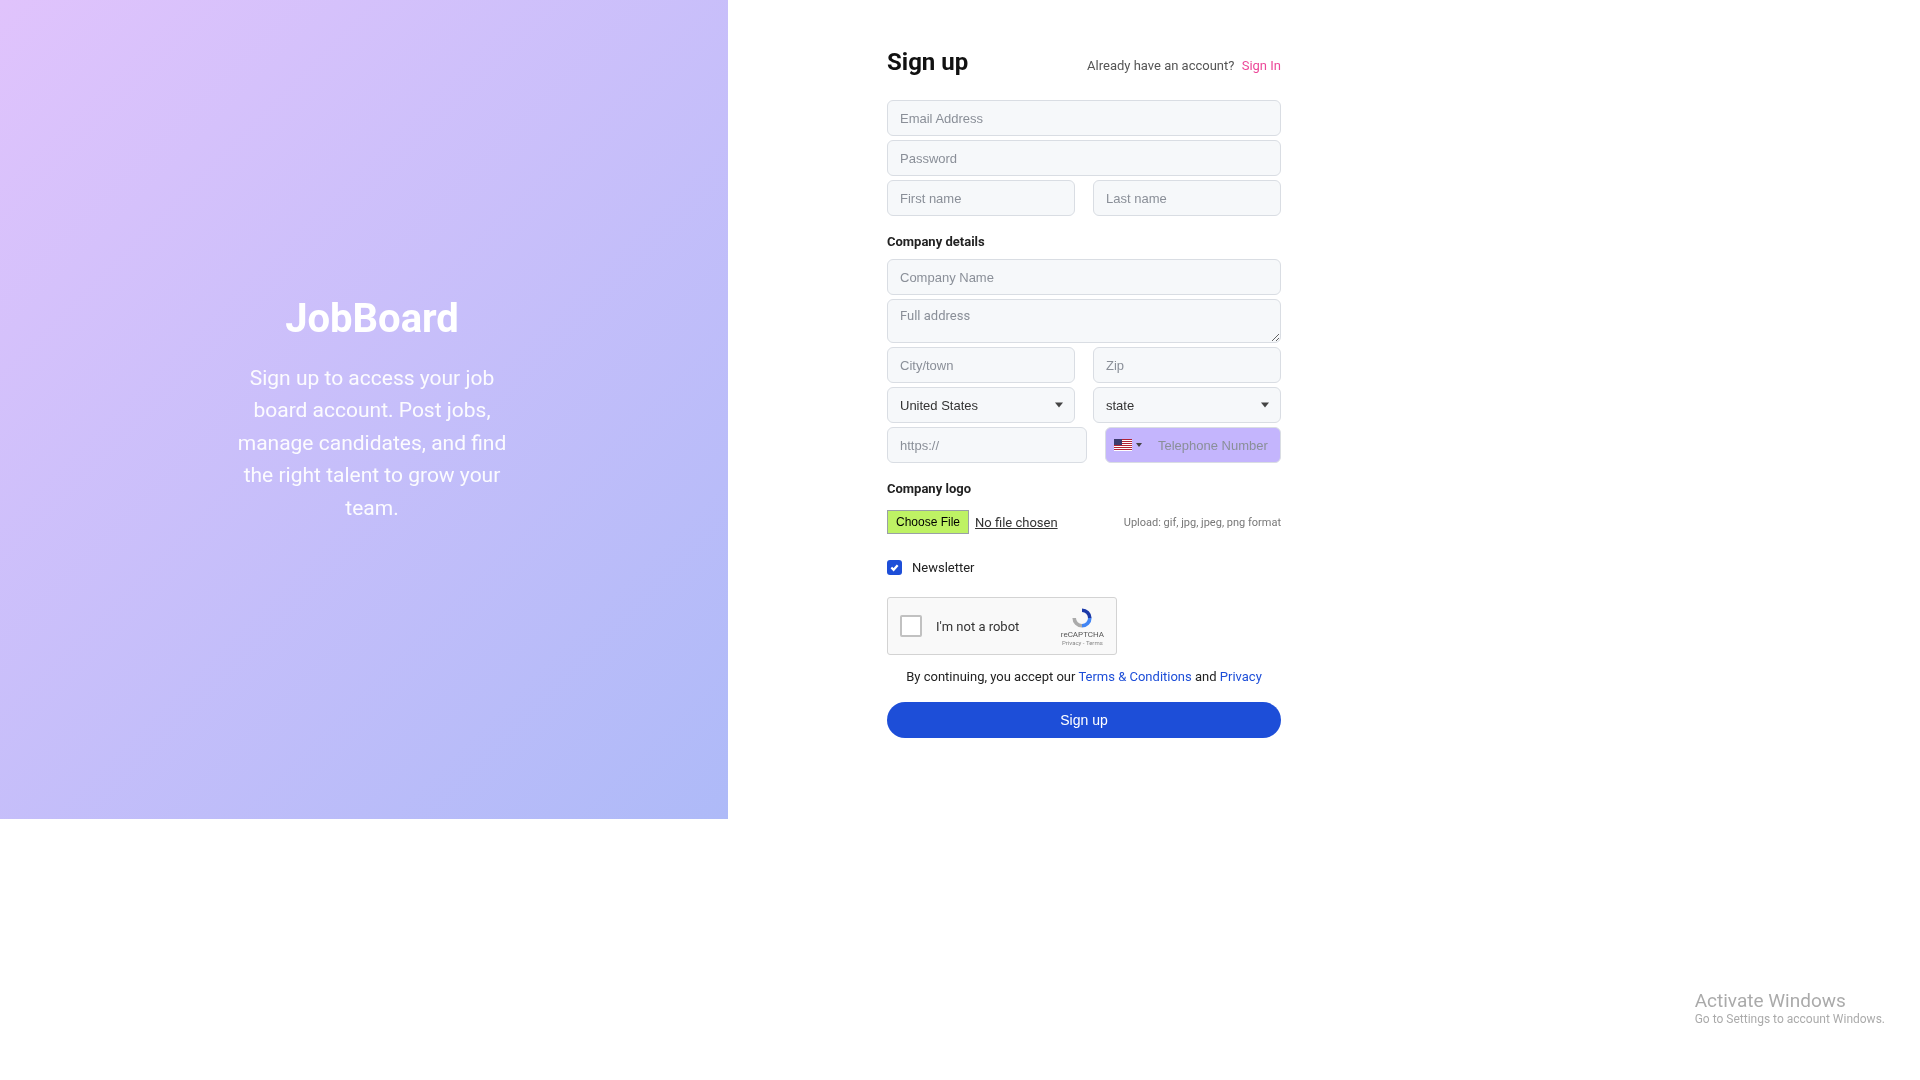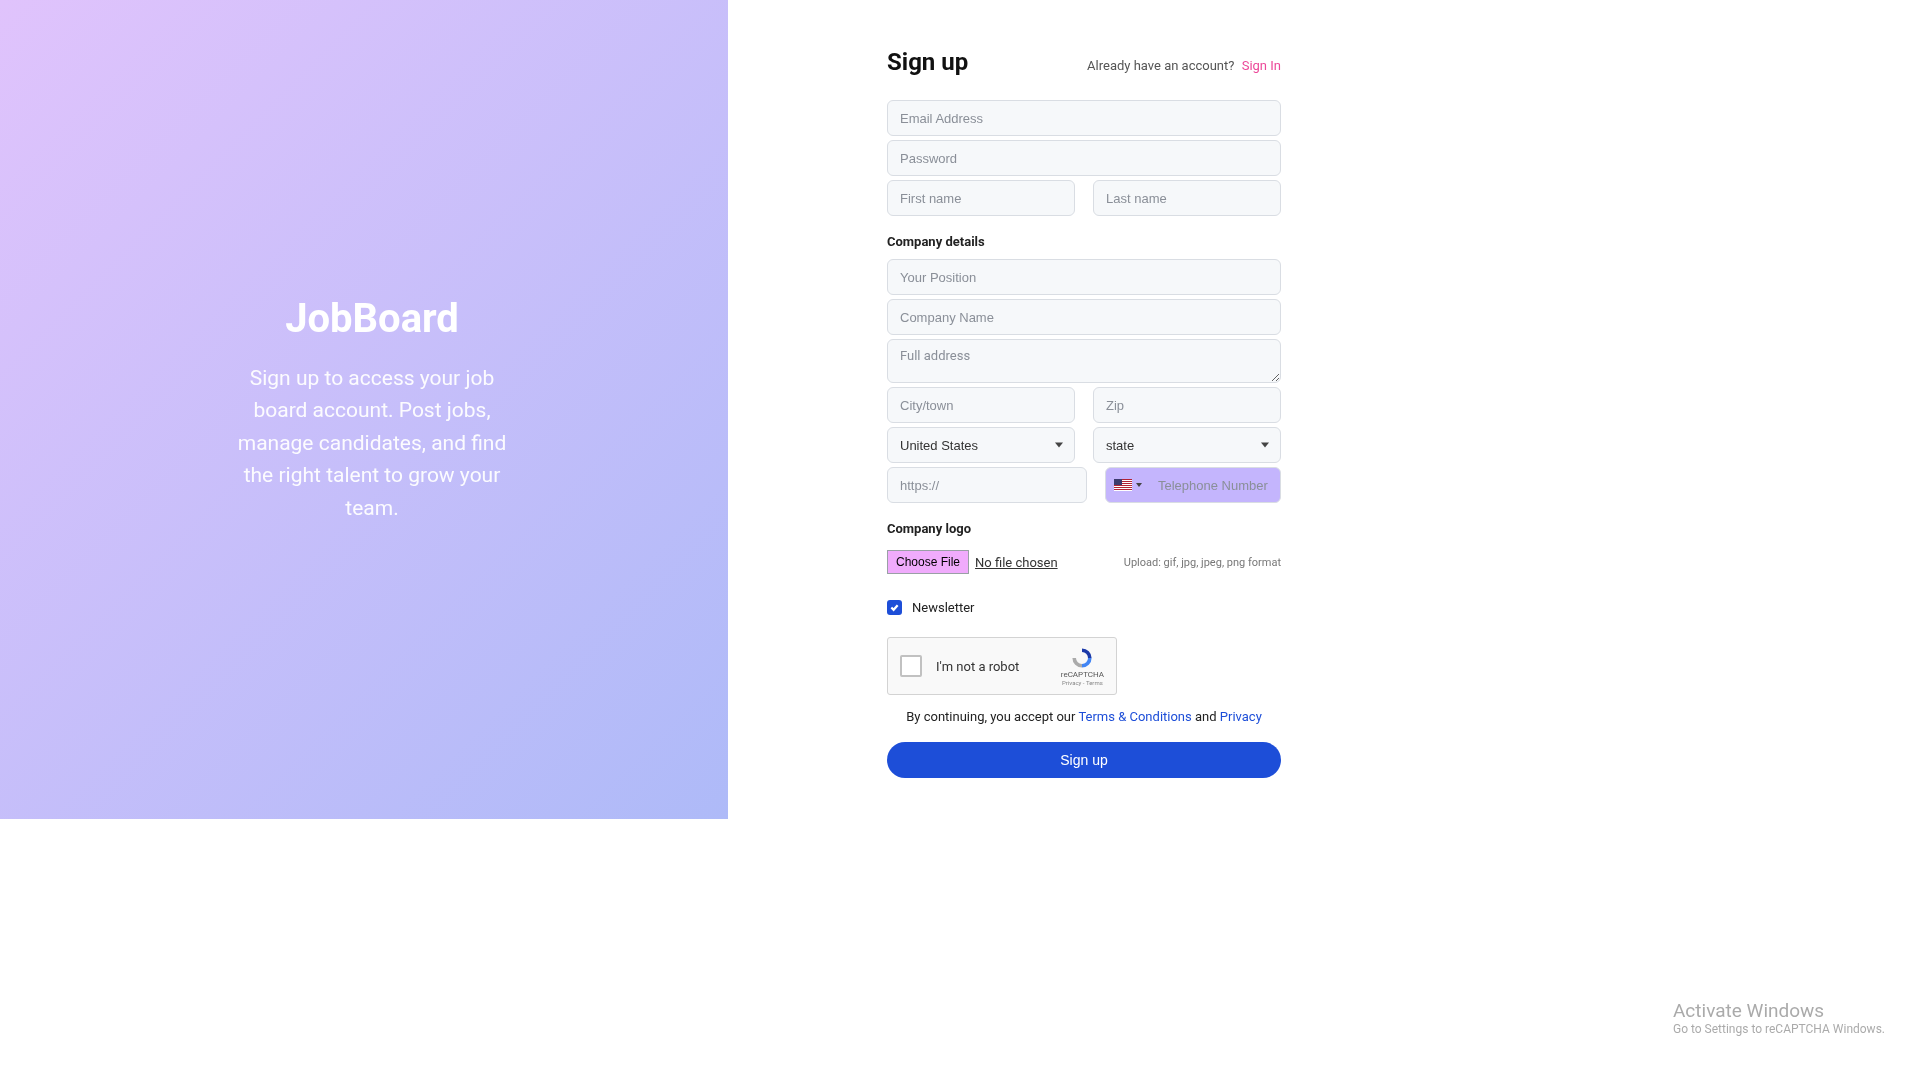--- a/index.html
+++ b/index.html
@@ -24,38 +24,38 @@
 .select { appearance: none; -webkit-appearance: none; -moz-appearance: none; cursor: pointer; }
 .select-wrap::after { content: ""; position: absolute; right: 12px; top: 50%; width: 0; height: 0; border-left: 4px solid transparent; border-right: 4px solid transparent; border-top: 5px solid #444; transform: translateY(-50%); pointer-events: none; }
 .phone-field { display: flex; height: 36px; border: 1px solid #d9dde3; border-radius: 6px; background: #c4b5fd; overflow: hidden; }
 .phone-flag { display: flex; align-items: center; padding: 0 8px; gap: 4px; cursor: pointer; }
 .flag-us { width: 18px; height: 12px; background: linear-gradient(#b22234 0 8%, #fff 8% 16%, #b22234 16% 24%, #fff 24% 32%, #b22234 32% 40%, #fff 40% 48%, #b22234 48% 56%, #fff 56% 64%, #b22234 64% 72%, #fff 72% 80%, #b22234 80% 88%, #fff 88% 100%); position: relative; }
 .flag-us::before { content: ""; position: absolute; top: 0; left: 0; width: 8px; height: 6px; background: #3c3b6e; }
 .phone-flag .caret { width: 0; height: 0; border-left: 3px solid transparent; border-right: 3px solid transparent; border-top: 4px solid #444; }
 .phone-input { flex: 1; border: none; background: transparent; height: 100%; padding: 0 8px; }
 .file-row { display: flex; justify-content: space-between; align-items: center; margin-top: 4px; }
 .file-picker { display: flex; align-items: center; gap: 6px; }
-.file-button { height: 24px; font-size: 12px; padding: 0 8px; border: 1px solid #9aa0a6; background: #f0abfc; cursor: pointer; }
+.file-button { height: 24px; font-size: 12px; padding: 0 8px; border: 1px solid #9aa0a6; background: #bef264; cursor: pointer; }
 .file-status { font-size: 13px; color: #333; text-decoration: underline; }
 .file-hint { font-size: 11px; color: #777; }
 .news-row { display: flex; align-items: center; gap: 10px; margin-top: 22px; }
 .news-check { width: 15px; height: 15px; border-radius: 3px; background: #1d4ed8; display: flex; align-items: center; justify-content: center; cursor: pointer; }
 .news-check svg { width: 9px; height: 9px; stroke: #fff; stroke-width: 2.5; fill: none; }
 .news-label { font-size: 13px; color: #222; }
 .recaptcha { width: 230px; height: 58px; border: 1px solid #d3d3d3; border-radius: 3px; background: #f9f9f9; display: flex; align-items: center; padding: 6px 12px; margin-top: 18px; gap: 14px; }
 .rc-box { width: 22px; height: 22px; border: 2px solid #c1c1c1; border-radius: 2px; background: #fff; cursor: pointer; }
 .rc-label { font-size: 13px; color: #333; }
 .rc-right { margin-left: auto; display: flex; flex-direction: column; align-items: center; }
 .rc-logo { width: 26px; height: 24px; }
 .rc-brand { font-size: 8px; color: #555; }
 .rc-foot { font-size: 6px; color: #888; }
 .terms-line { font-size: 13px; color: #222; margin-top: 10px; text-align: center; }
 .terms-line a { color: #1d4ed8; text-decoration: none; }
 .submit-btn { width: 100%; height: 36px; background: #1d4ed8; color: #fff; border: none; border-radius: 18px; font-size: 14px; font-weight: 500; margin-top: 14px; cursor: pointer; }
-.watermark { position: fixed; right: 35px; bottom: 44px; text-align: left; pointer-events: none; }
+.watermark { position: fixed; right: 35px; bottom: 54px; text-align: left; pointer-events: none; }
 .watermark .line1 { font-size: 19px; color: rgba(100,100,100,0.55); }
 .watermark .line2 { font-size: 12px; color: rgba(100,100,100,0.55); }
 </style>
 </head>
 <body>
 
 <div class="left-panel">
   <div class="brand">JobBoard</div>
   <div class="desc">Sign up to access your job board account. Post jobs, manage candidates, and find the right talent to grow your team.</div>
 </div>
@@ -72,21 +72,20 @@
 
     <div class="stack">
       <input class="field" type="email" placeholder="Email Address" style="">
       <input class="field" type="password" placeholder="Password" style="">
       <div class="row">
         <input class="field" type="text" placeholder="First name" style="">
         <input class="field" type="text" placeholder="Last name" style="">
       </div>
 
       <div class="section-label">Company details</div>
-      <input class="field" type="text" placeholder="Your Position" style="">
       <input class="field" type="text" placeholder="Company Name" style="">
       <textarea class="textarea" placeholder="Full address" style=""></textarea>
 
       <div class="row">
         <input class="field" type="text" placeholder="City/town" style="">
         <input class="field" type="text" placeholder="Zip" style="">
       </div>
 
       <div class="row">
         <div class="select-wrap">
@@ -149,14 +148,14 @@
       </div>
 
       <button class="submit-btn">Sign up</button>
 
     </div>
   </div>
 </div>
 
 <div class="watermark">
   <div class="line1">Activate Windows</div>
-  <div class="line2">Go to Settings to reCAPTCHA Windows.</div>
+  <div class="line2">Go to Settings to account Windows.</div>
 </div>
 
 </body></html>

